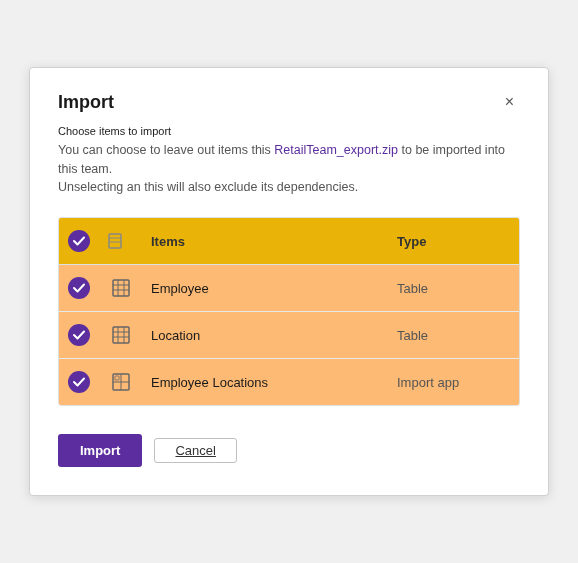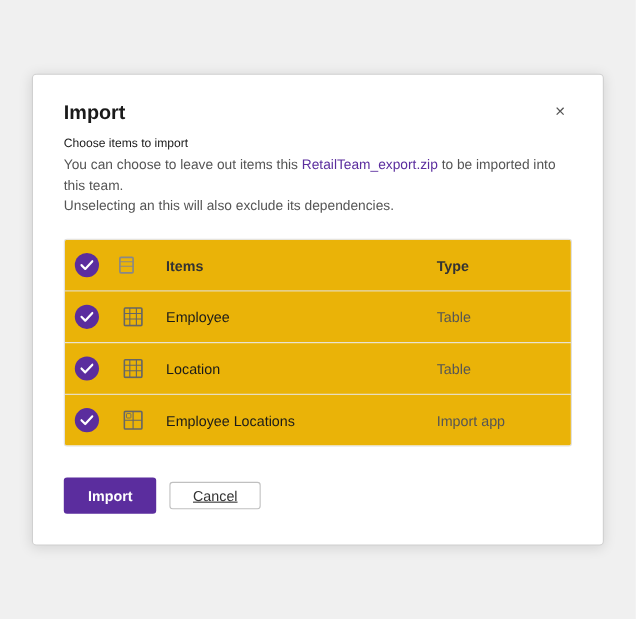--- a/index.html
+++ b/index.html
@@ -76,21 +76,21 @@
       padding: 4px 8px;
       display: flex;
       align-items: center;
     }
     .header-check {
       justify-content: center;
     }
     .table-row {
       display: grid;
       grid-template-columns: 40px 44px 1fr 130px;
-      background: #eab308;
+      background: #fdba74;
       border-bottom: 1px solid #e8e8e8;
       padding: 6px 0;
       align-items: center;
     }
     .table-row:last-child {
       border-bottom: none;
     }
     .cell {
       padding: 6px 8px;
       display: flex;

